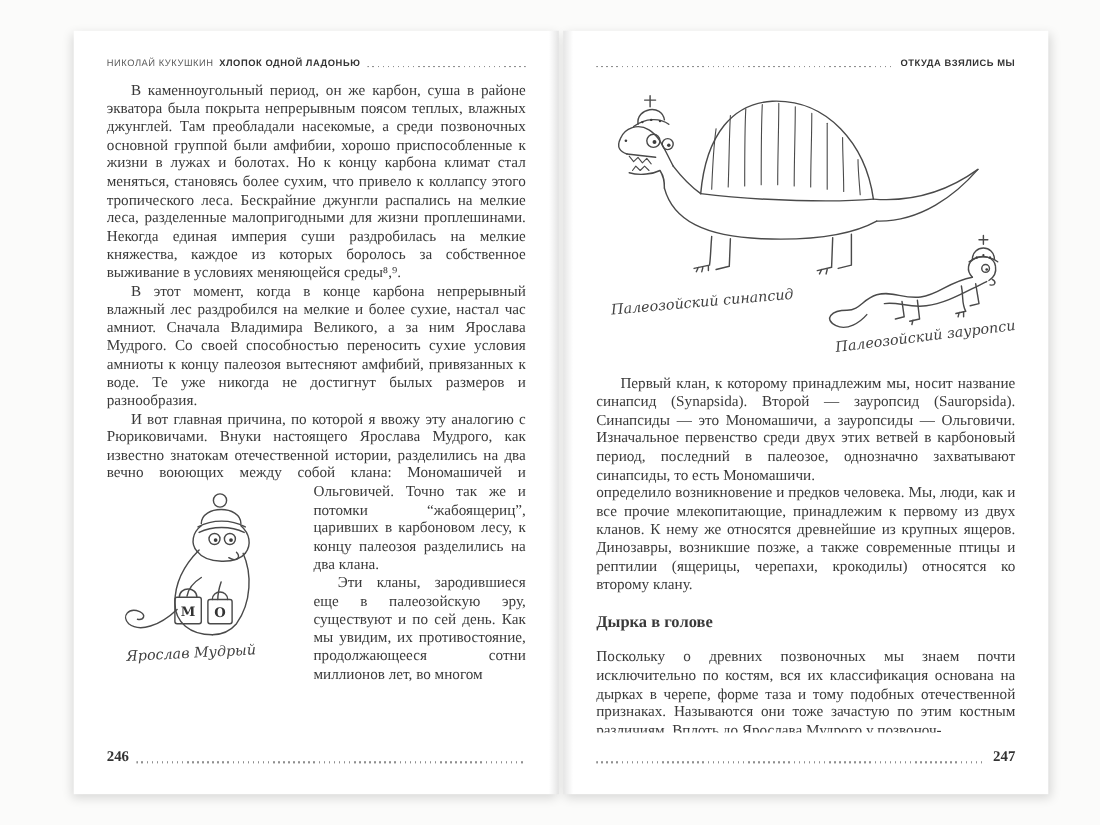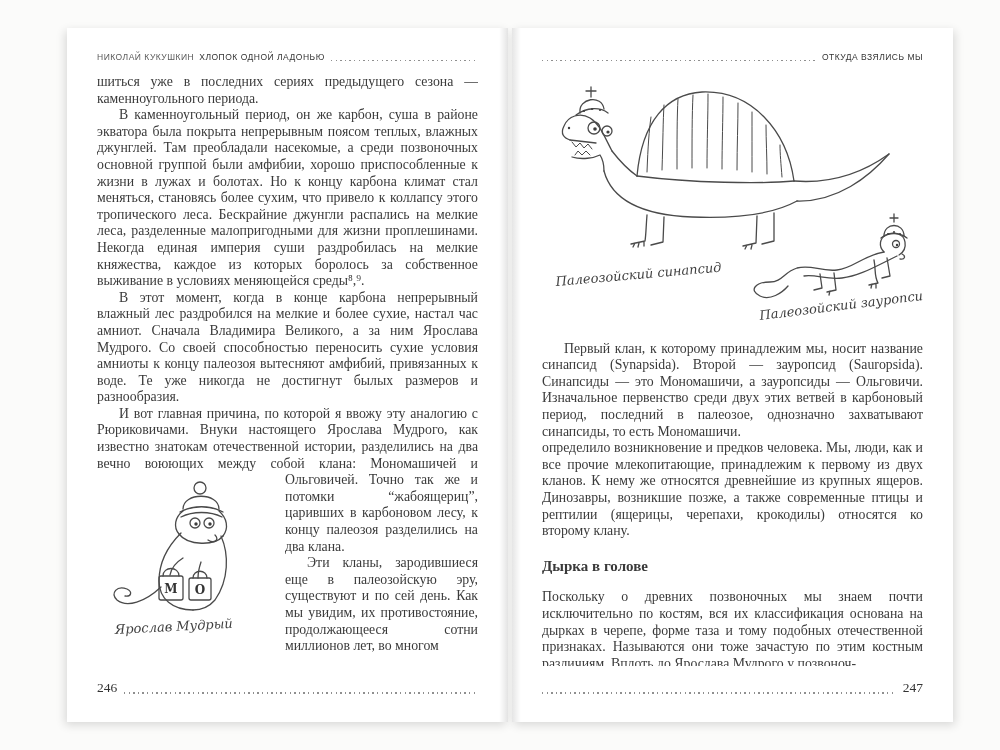--- a/index.html
+++ b/index.html
@@ -31,21 +31,21 @@
     background:linear-gradient(to right,rgba(0,0,0,.10),rgba(0,0,0,0));pointer-events:none;}
 
   .running-header{
     position:absolute;top:24px;left:30px;right:30px;
     display:flex;align-items:baseline;
     font-family:"Liberation Sans","DejaVu Sans",sans-serif;
     font-size:8.5px;letter-spacing:.5px;color:#4a4a4a;
     white-space:nowrap;
   }
   .hdr-author{font-weight:400;margin-right:5px;color:#5a5a5a;}
-  .hdr-title{font-weight:400;color:#333;}
+  .hdr-title{font-weight:700;color:#333;}
   .dots{
     flex:1;height:1.4px;align-self:flex-end;margin:0 0 1px 6px;
     background-image:repeating-linear-gradient(to right,#8f8f8f 0 1.4px,transparent 1.4px 4.6px);
   }
   .dots.lead{margin:0 6px 1px 0;}
 
   .page-body{
     position:absolute;top:46px;left:30px;right:30px;bottom:56px;
     overflow:hidden;
     font-size:13.8px;line-height:16.6px;
@@ -74,40 +74,39 @@
   }
 
   .section-heading-row{display:flex;align-items:baseline;margin:18px 0 12px;flex-direction:column;}
   .section-heading{font-weight:700;font-size:15px;white-space:nowrap;}
   .section-heading-row .dots{height:2px;margin:0 0 3px 7px;
     background-image:repeating-linear-gradient(to right,#777 0 1.6px,transparent 1.6px 4.8px);}
 
   .page-footer{
     position:absolute;bottom:26px;left:30px;right:30px;
     display:flex;align-items:flex-start;
-    font-weight:400;font-size:13.5px;color:#333;
+    font-weight:700;font-size:13.5px;color:#333;
   }
   .page-footer .dots{height:1.6px;margin:0 0 2px 7px;}
   .page-footer .dots.lead{margin:0 7px 2px 0;}
 </style>
 </head>
 <body>
 
 <div class="spread">
 
   <div class="page page-left">
 
     <div class="running-header">
       <span class="hdr-author">НИКОЛАЙ КУКУШКИН</span>
       <span class="hdr-title">ХЛОПОК ОДНОЙ ЛАДОНЬЮ</span>
       <span class="dots"></span>
     </div>
 
     <div class="page-body">
-      <p class="para"><span>шиться уже в последних сериях предыдущего сезона — каменноугольного периода.</span></p>
       <p class="para indent"><span>В каменноугольный период, он же карбон, суша в районе экватора была покрыта непрерывным поясом теплых, влажных джунглей. Там преобладали насекомые, а среди позвоночных основной группой были амфибии, хорошо приспособленные к жизни в лужах и болотах. Но к концу карбона климат стал меняться, становясь более сухим, что привело к коллапсу этого тропического леса. Бескрайние джунгли распались на мелкие леса, разделенные малопригодными для жизни проплешинами. Некогда единая империя суши раздробилась на мелкие княжества, каждое из которых боролось за собственное выживание в условиях меняющейся среды⁸,⁹.</span></p>
       <p class="para indent"><span>В этот момент, когда в конце карбона непрерывный влажный лес раздробился на мелкие и более сухие, настал час амниот. Сначала Владимира Великого, а за ним Ярослава Мудрого. Со своей способностью переносить сухие условия амниоты к концу палеозоя вытесняют амфибий, привязанных к воде. Те уже никогда не достигнут былых размеров и разнообразия.</span></p>
 
       <p class="para indent"><span>И вот главная причина, по которой я ввожу эту аналогию с Рюриковичами. Внуки настоящего Ярослава Мудрого, как известно знатокам отечественной истории, разделились на два вечно воюющих между собой клана: Мономашичей и </span><span class="illus-left"><svg width="176" height="166" viewBox="0 0 176 166">
           <g class="ln">
 
             <circle cx="103" cy="13" r="6"></circle>
             <path d="M86,34 C86,17 122,17 122,34"></path>
             <path d="M83,37 C96,30 113,30 126,37"></path>
             <path d="M84,42 C96,36 113,36 125,42"></path>

